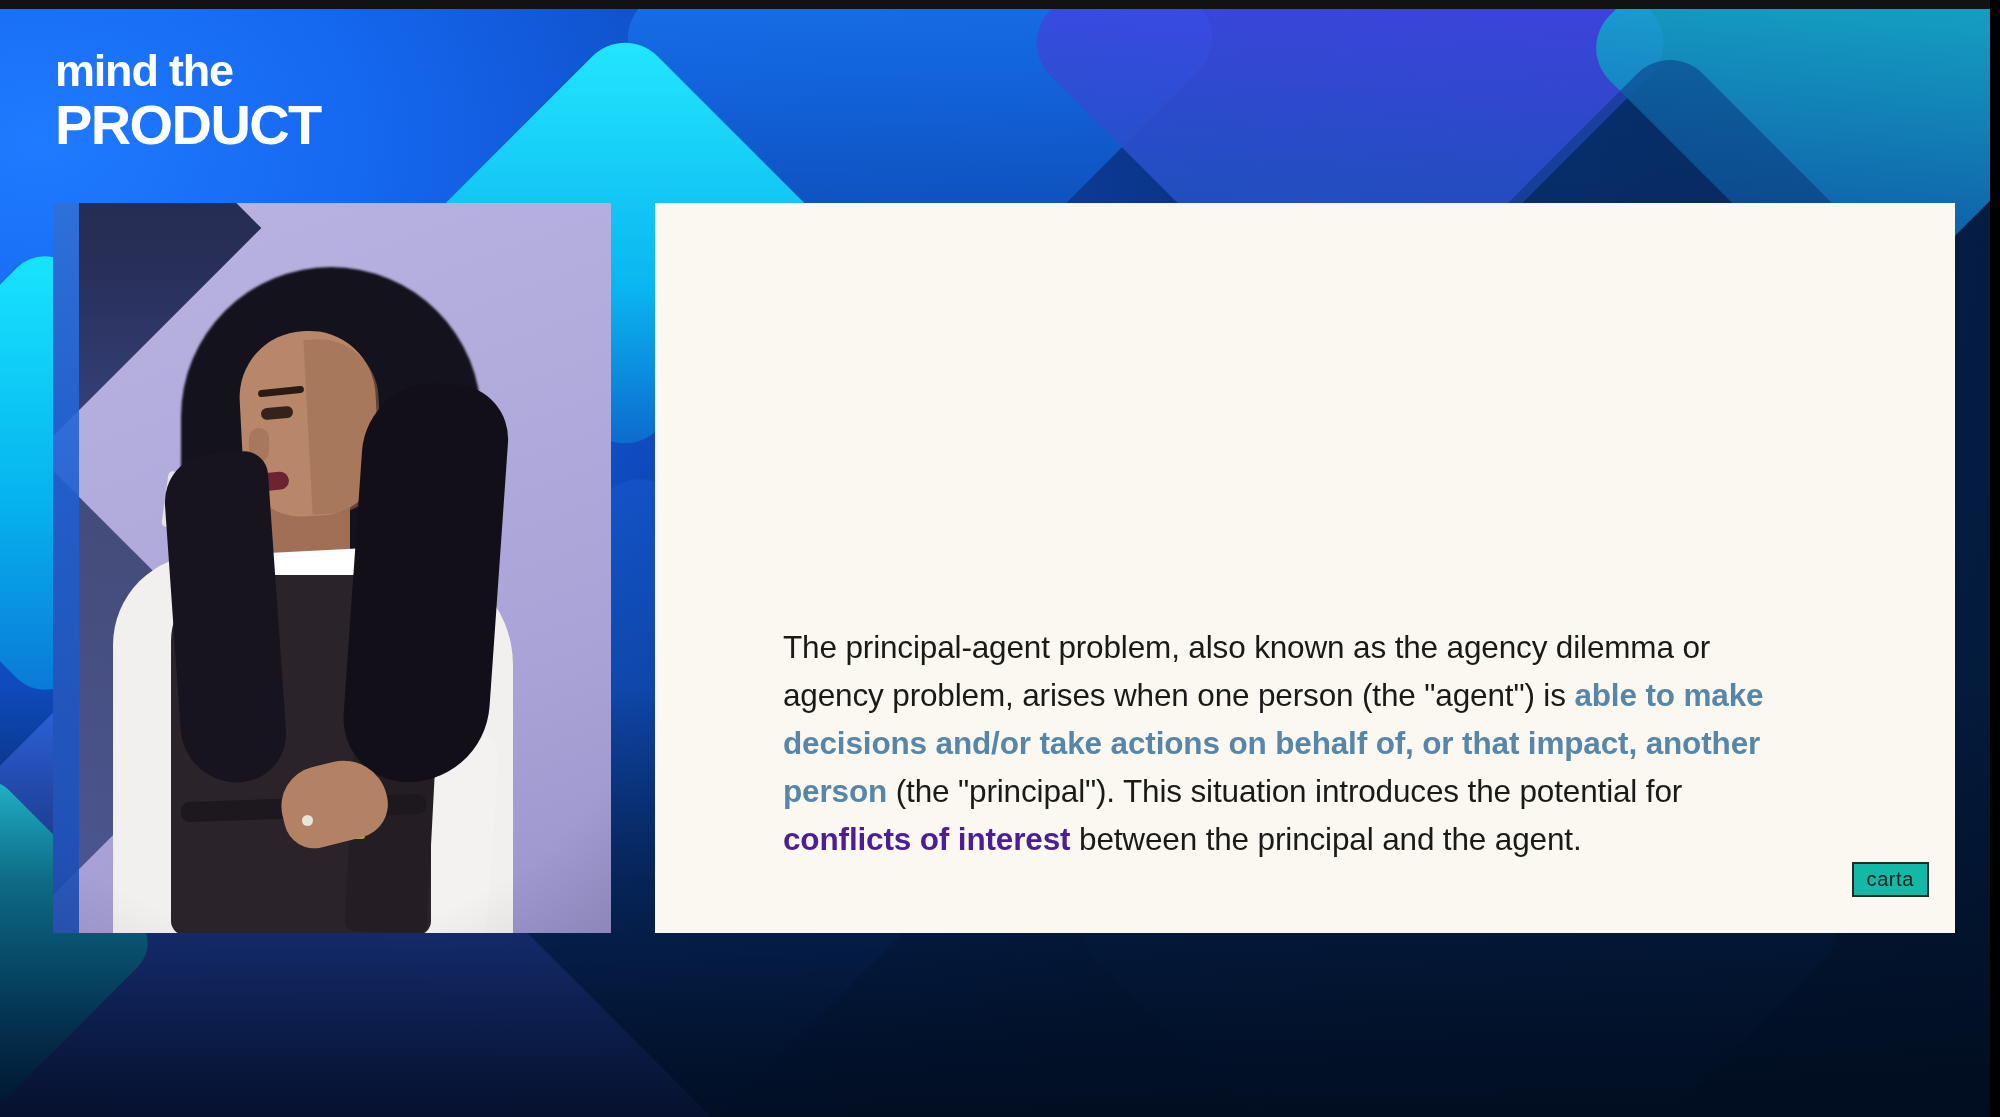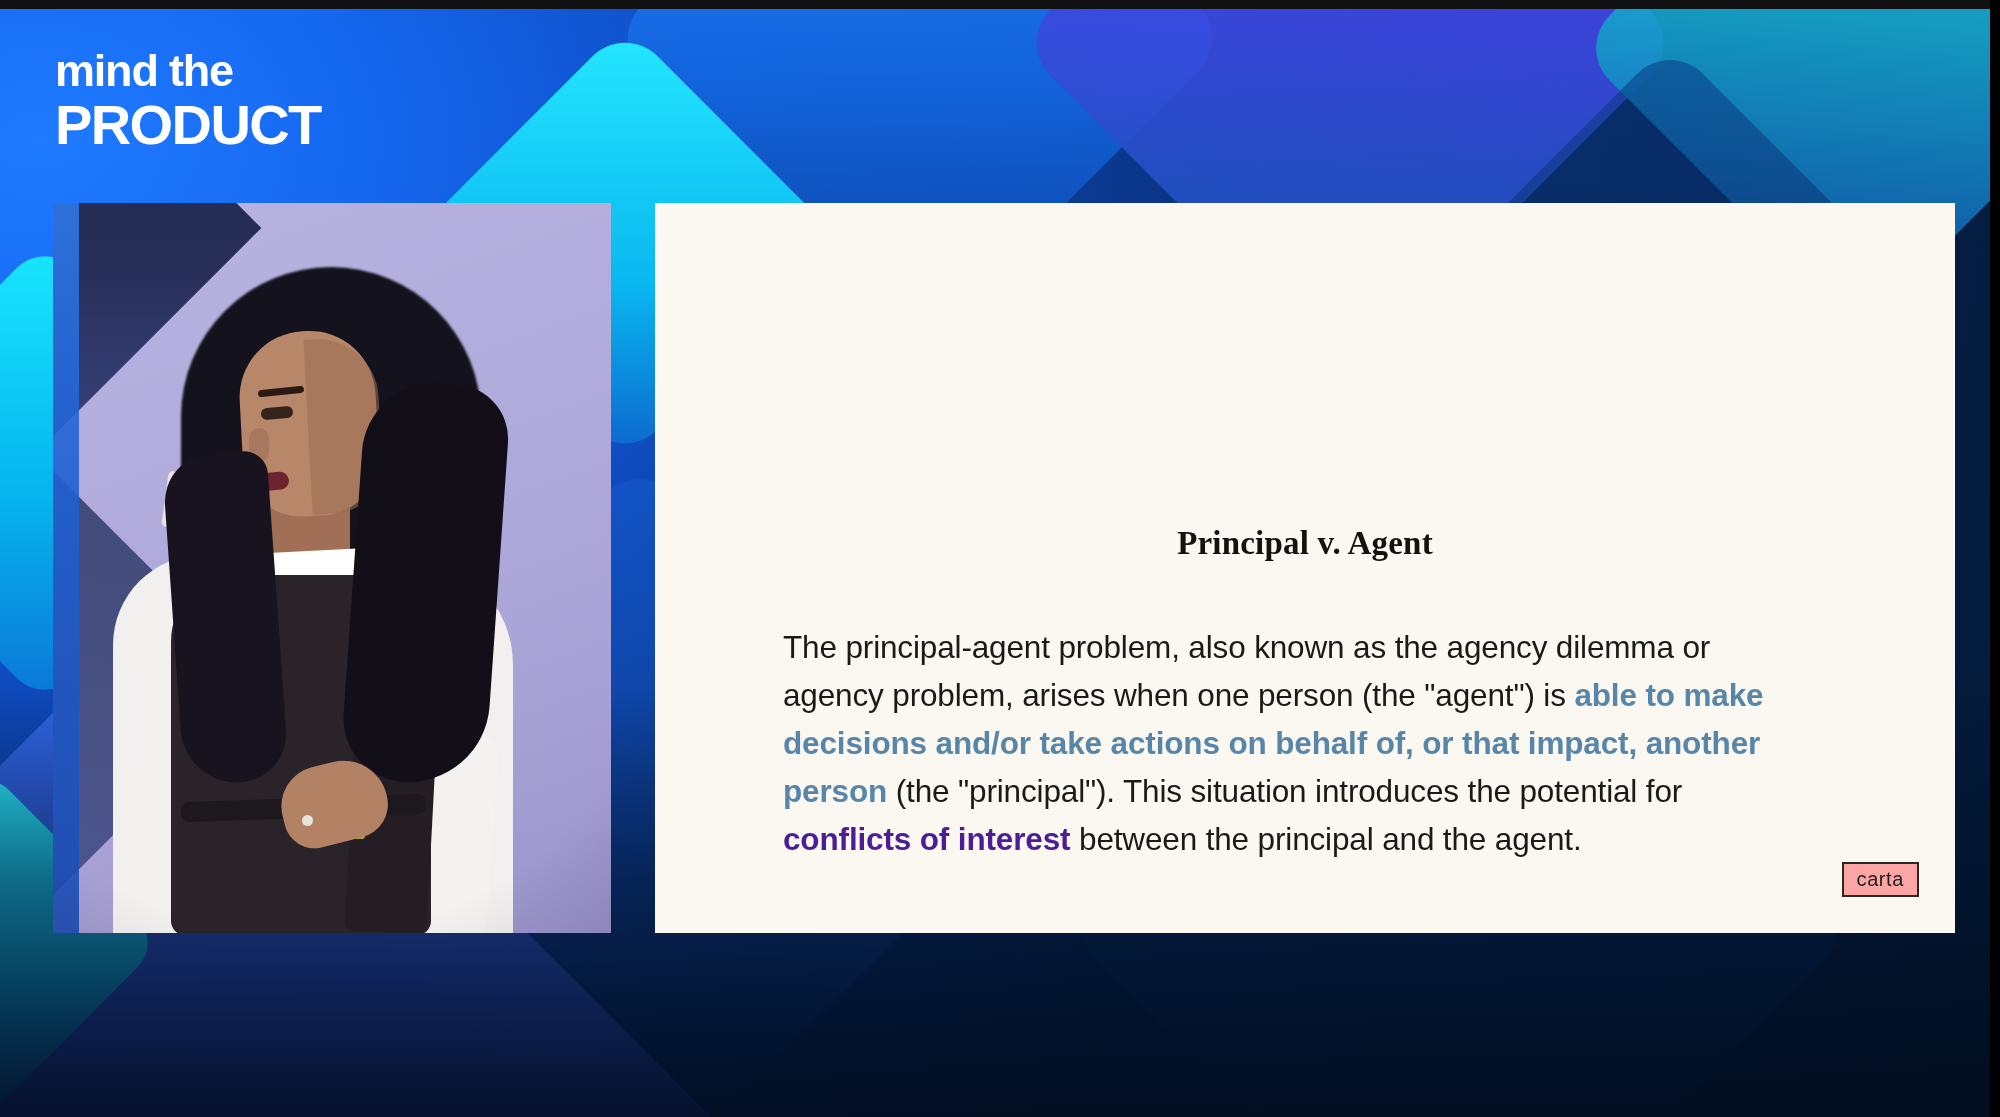--- a/index.html
+++ b/index.html
@@ -381,30 +381,30 @@
   .hl-blue {
     color: #5786a8;
     font-weight: 700;
   }
   .hl-red {
     color: #4c1d95;
     font-weight: 700;
   }
   .carta-logo {
     position: absolute;
-    right: 36px;
+    right: 26px;
     bottom: 36px;
     border: 2px solid #2a2824;
     padding: 5px 13px 6px 13px;
     font-size: 20px;
     font-weight: 400;
     color: #23211e;
     letter-spacing: 0.6px;
     line-height: 1;
-    background: #fca5a5;
+    background: #14b8a6;
   }
 </style>
 </head>
 <body>
 
 <div id="stage">
 
   <div class="backdrop">
     <div class="dia d-blue-a"></div>
     <div class="dia d-blue-b"></div>
@@ -447,21 +447,20 @@
       <div class="p-mic"></div>
       <div class="p-hair-left"></div>
       <div class="p-hair-right"></div>
       <div class="p-hand"></div>
       <div class="p-ring"></div>
     </div>
     <div class="sp-vignette"></div>
   </div>
 
   <div class="slide">
-    <div class="slide-title">Principal v. Agent</div>
     <div class="slide-body">
       <span>The principal-agent problem, also known as the agency dilemma or agency problem, arises when one person (the "agent") is </span><span class="hl-blue">able to make decisions and/or take actions on behalf of, or that impact, another person</span><span> (the "principal"). This situation introduces the potential for </span><span class="hl-red">conflicts of interest</span><span> between the principal and the agent.</span>
     </div>
     <div class="carta-logo">carta</div>
   </div>
 
   <div class="top-letterbox"></div>
   <div class="right-letterbox"></div>
 </div>
 

